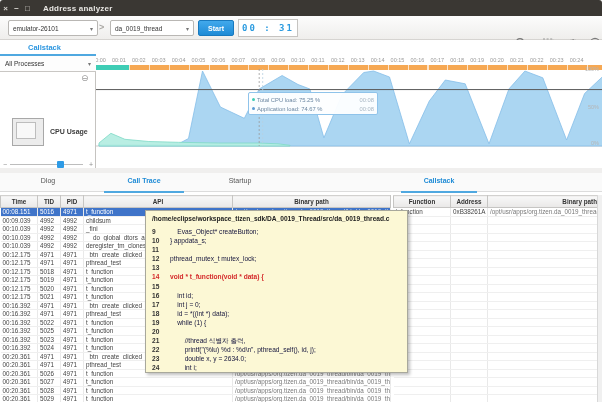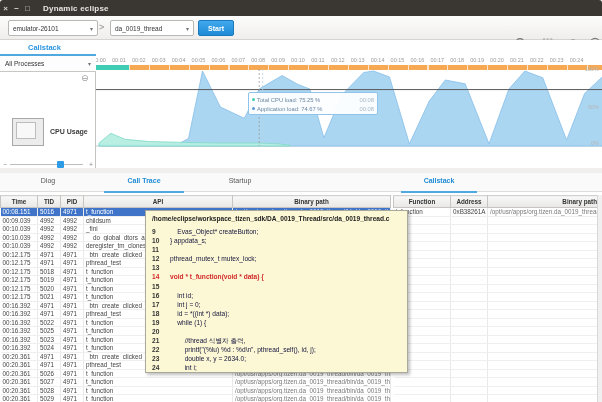--- a/index.html
+++ b/index.html
@@ -91,34 +91,35 @@
   .cl .txt { white-space:pre; font-family:"Liberation Sans",sans-serif; }
   .cl.hl .no, .cl.hl .txt { color:#d42a2a; font-weight:bold; }
 </style>
 </head>
 <body>
 
 <div id="titlebar" class="abs">
   <span class="winbtn">×</span>
   <span class="winbtn">−</span>
   <span class="winbtn">□</span>
-  <span id="win-title">Dynamic eclipse</span>
+  <span id="win-title">Address analyzer</span>
 </div>
 
 <div id="toolbar" class="abs">
   <div class="combo" style="left:8px;width:90px;">
     <span>emulator-26101</span>
     <span class="arrow">▾</span>
   </div>
   <span id="chevron-sep" class="abs">&gt;</span>
   <div class="combo" style="left:110px;width:84px;">
     <span>da_0019_thread</span>
     <span class="arrow">▾</span>
   </div>
   <div id="start-btn" class="abs">Start</div>
+  <div id="timer" class="abs">00 : 31</div>
 
   <span class="tool-icon" style="left:514px;">
     <svg width="12" height="12">
         <circle cx="5" cy="5" r="3.4" fill="none" stroke="#7a7a7a" stroke-width="1.2"></circle>
         <line x1="7.6" y1="7.6" x2="10.4" y2="10.4" stroke="#7a7a7a" stroke-width="1.3"></line>
       </svg>
   </span>
   <span class="tool-icon" style="left:541px;">
     <svg width="12" height="12">
         <rect x="1" y="2" width="10" height="8" fill="none" stroke="#9a9a9a" stroke-width="1" stroke-dasharray="2,1.6"></rect>

